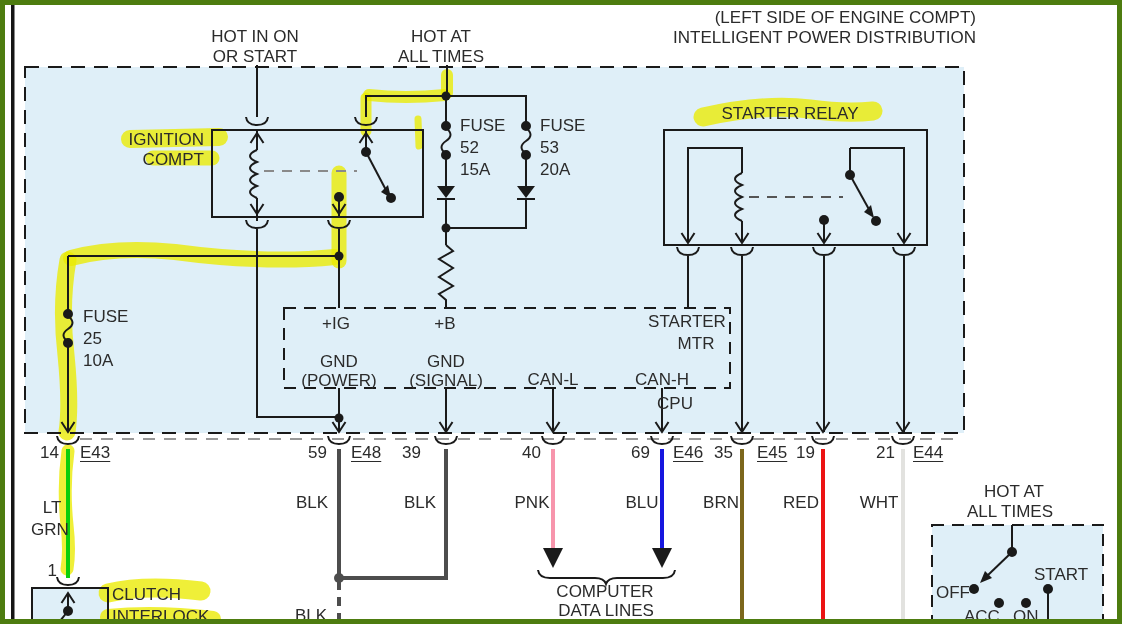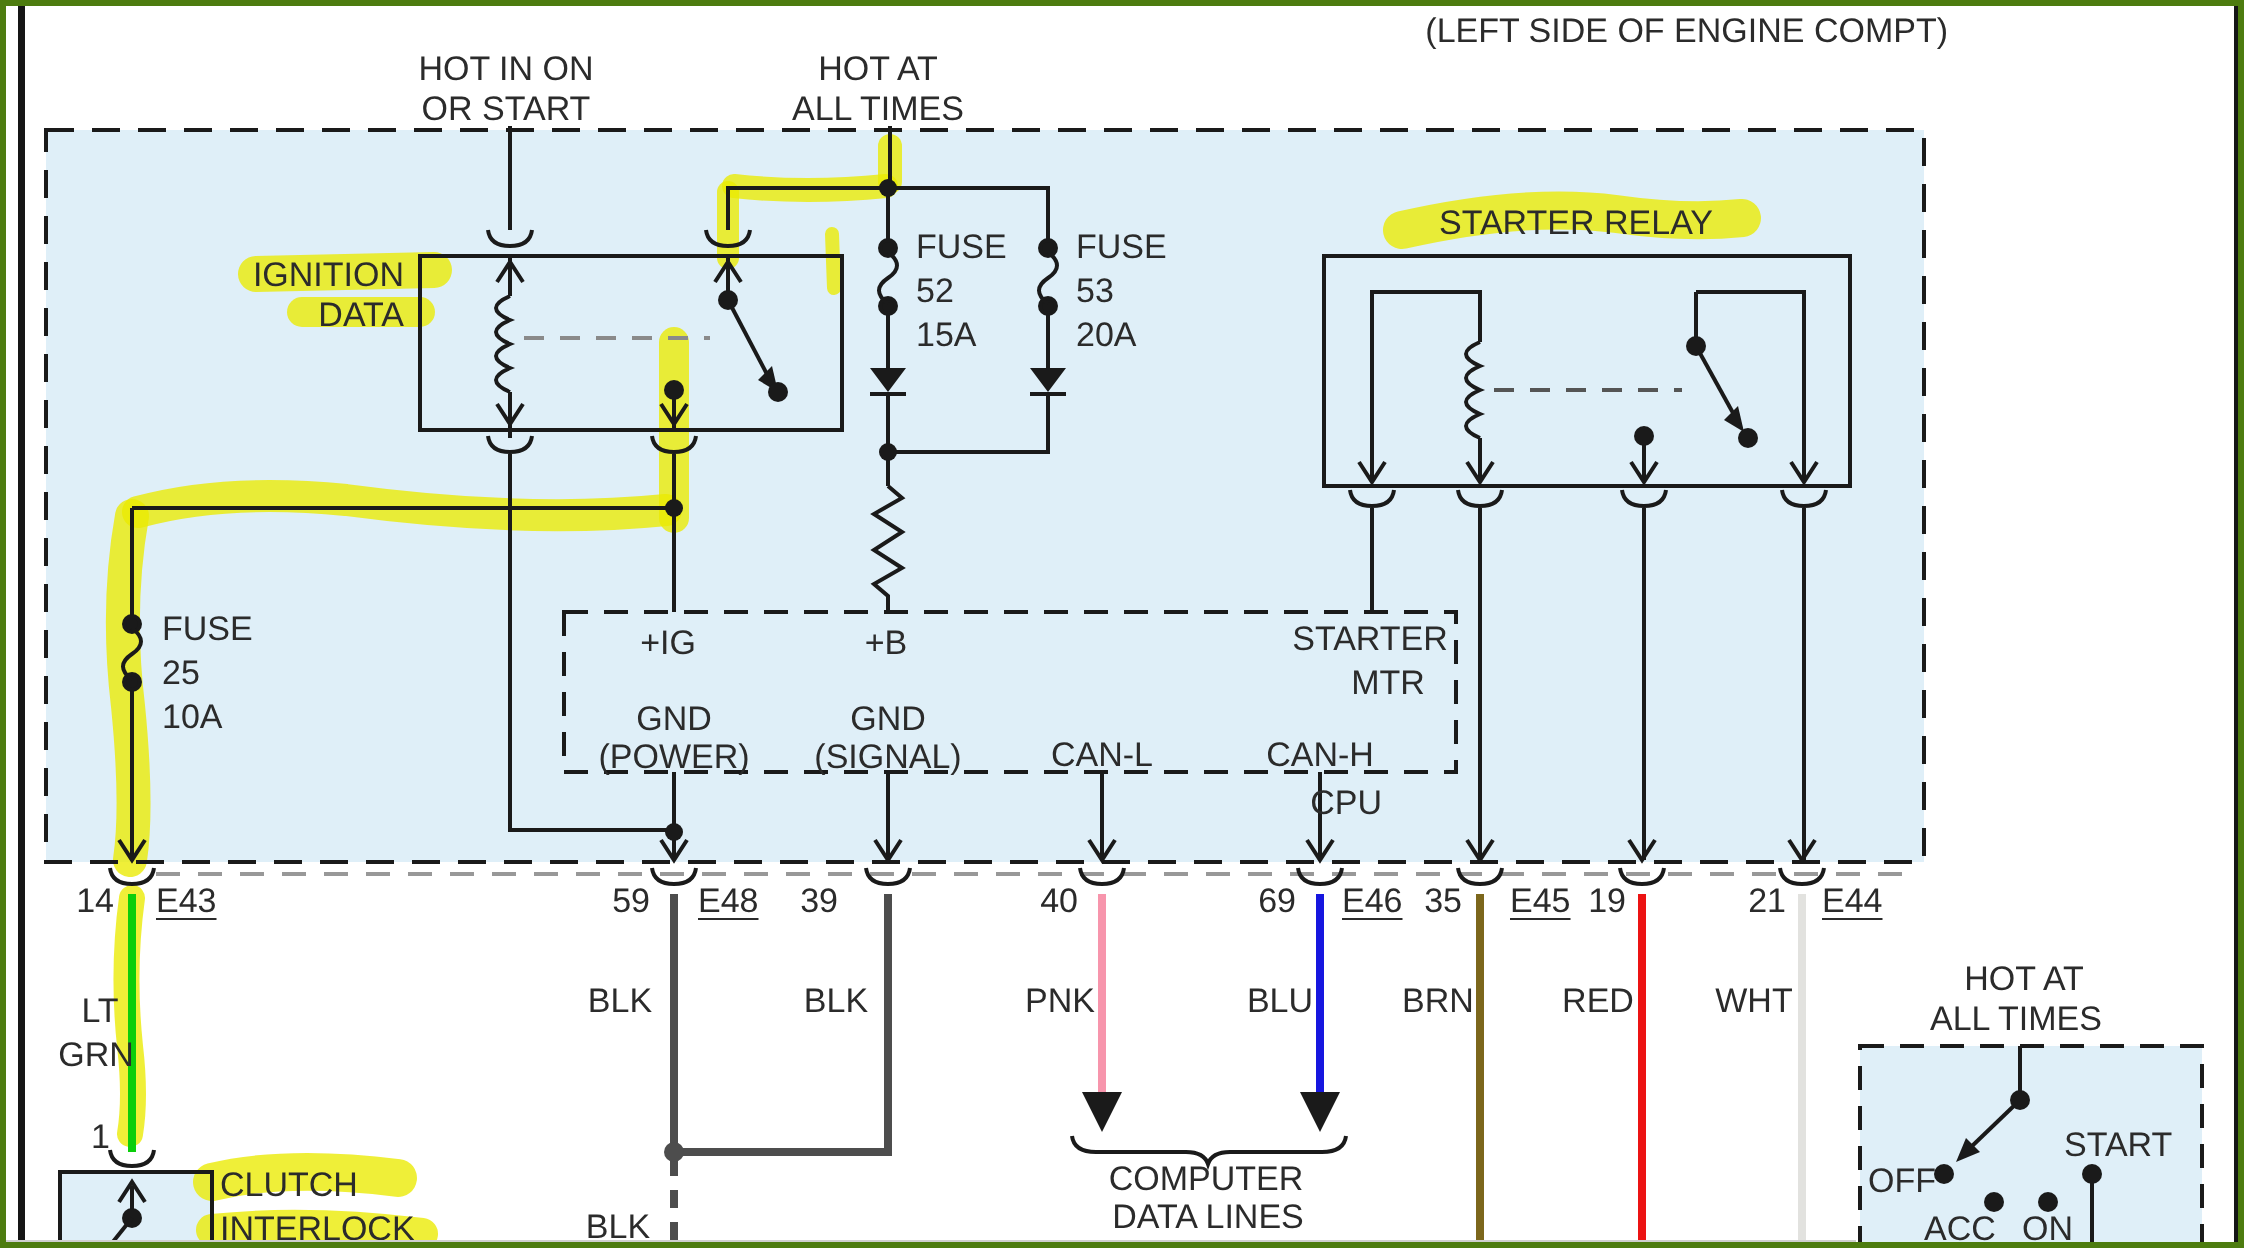--- a/index.html
+++ b/index.html
@@ -1,17 +1,17 @@
 <!DOCTYPE html>
 <html><head>
 <meta charset="utf-8">
 <style>
   html,body{margin:0;padding:0;background:#ffffff;}
   #stage{position:relative;width:1122px;height:624px;background:#ffffff;overflow:hidden;
-         border:3px solid #4d7c0f;box-sizing:border-box;
+         border:5px solid #4d7c0f;box-sizing:border-box;
          font-family:"Liberation Sans",sans-serif;}
   svg{position:absolute;left:0;top:0;}
   .t{position:absolute;font-size:17px;line-height:20px;color:#2b2b2b;white-space:nowrap;z-index:5;}
   .c{transform:translateX(-50%);}
   .r{transform:translateX(-100%);}
   .u{text-decoration:underline;text-underline-offset:3px;}
   .strip{position:absolute;left:0;top:617px;width:925px;height:7px;background:#f1f1f1;
          border-top:1px solid #cfcfcf;z-index:6;}
   .strip .s2{position:absolute;left:345px;top:0;width:315px;height:7px;background:#dbe7f3;}
 </style>
@@ -230,28 +230,29 @@
 
   <g fill="none" stroke="#1a1a1a" stroke-width="2">
     <use href="#arru" x="63" y="588"></use>
     <path d="M63,590 L63,603"></path>
     <circle cx="63" cy="606" r="5" fill="#1a1a1a" stroke="none"></circle>
     <line x1="63" y1="606" x2="51" y2="621"></line>
   </g>
 </svg>
 
 <div class="t r" style="left:971px;top:3px">(LEFT SIDE OF ENGINE COMPT)</div>
+<div class="t r" style="left:971px;top:23px">INTELLIGENT POWER DISTRIBUTION</div>
 
 <div class="t c" style="left:250px;top:22px">HOT IN ON</div>
 <div class="t c" style="left:250px;top:42px">OR START</div>
 <div class="t c" style="left:436px;top:22px">HOT AT</div>
 <div class="t c" style="left:436px;top:42px">ALL TIMES</div>
 
 <div class="t r" style="left:199px;top:125px">IGNITION</div>
-<div class="t r" style="left:199px;top:145px">DATA</div>
+<div class="t r" style="left:199px;top:145px">COMPT</div>
 <div class="t c" style="left:785px;top:99px">STARTER RELAY</div>
 
 <div class="t" style="left:455px;top:111px">FUSE</div>
 <div class="t" style="left:455px;top:133px">52</div>
 <div class="t" style="left:455px;top:155px">15A</div>
 <div class="t" style="left:535px;top:111px">FUSE</div>
 <div class="t" style="left:535px;top:133px">53</div>
 <div class="t" style="left:535px;top:155px">20A</div>
 <div class="t" style="left:78px;top:302px">FUSE</div>
 <div class="t" style="left:78px;top:324px">25</div>

